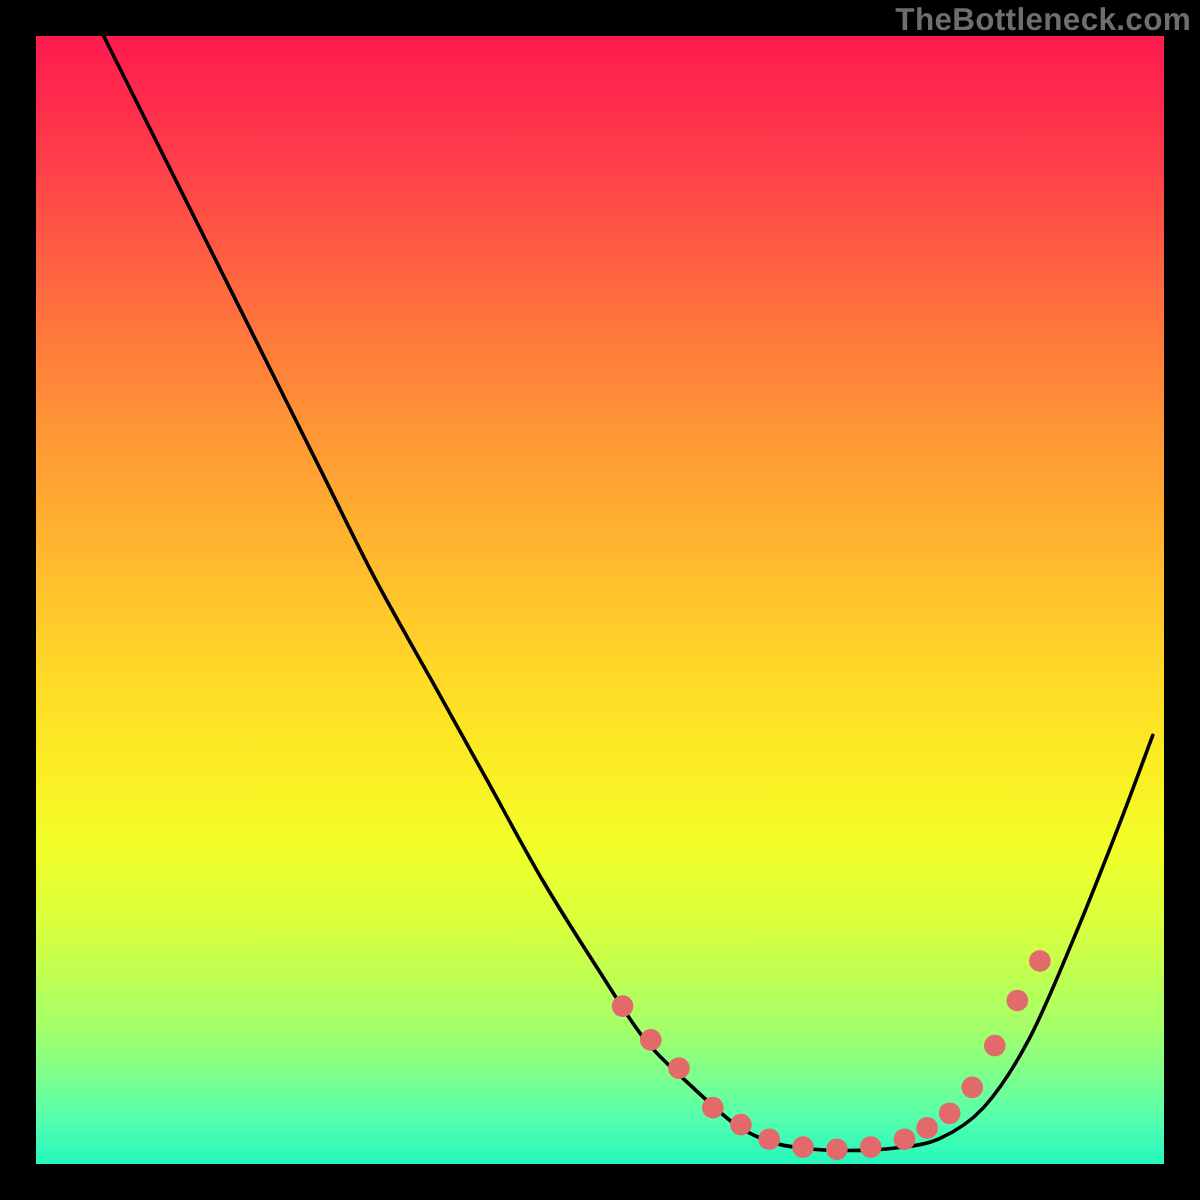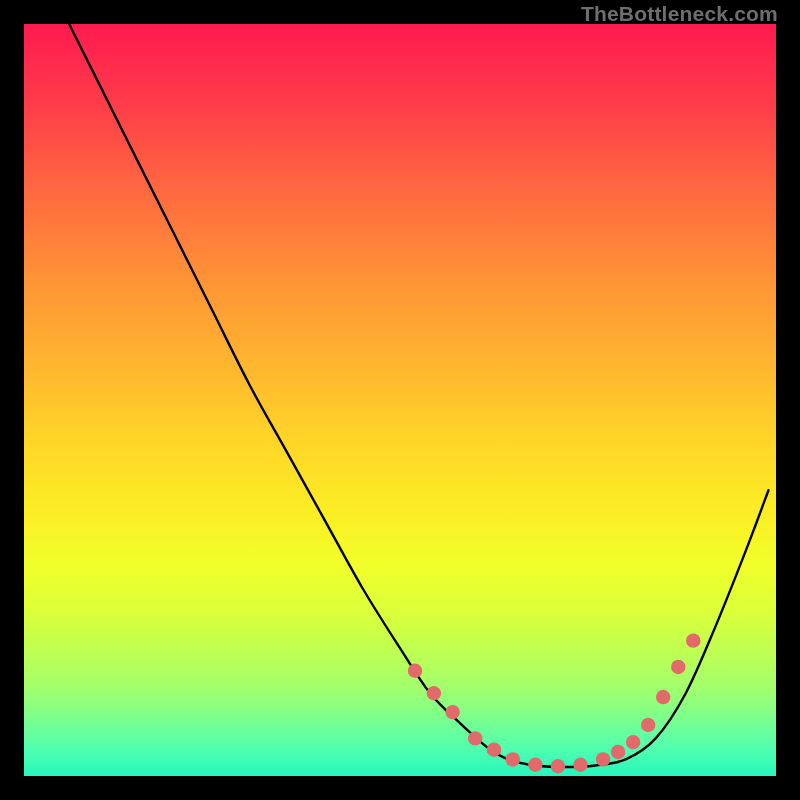--- a/index.html
+++ b/index.html
@@ -47,21 +47,21 @@
       #25f7be 100%
     );
   }
   svg.curve {
     position: absolute;
     left: 0; top: 0;
   }
   .watermark {
     position: absolute;
     top: 2px;
-    right: 22px;
+    right: 6px;
     color: #6e6e6e;
     font-family: Arial, Helvetica, sans-serif;
     font-size: 21px;
     font-weight: 600;
     letter-spacing: 0.2px;
   }
 </style>
 </head>
 <body>
 

